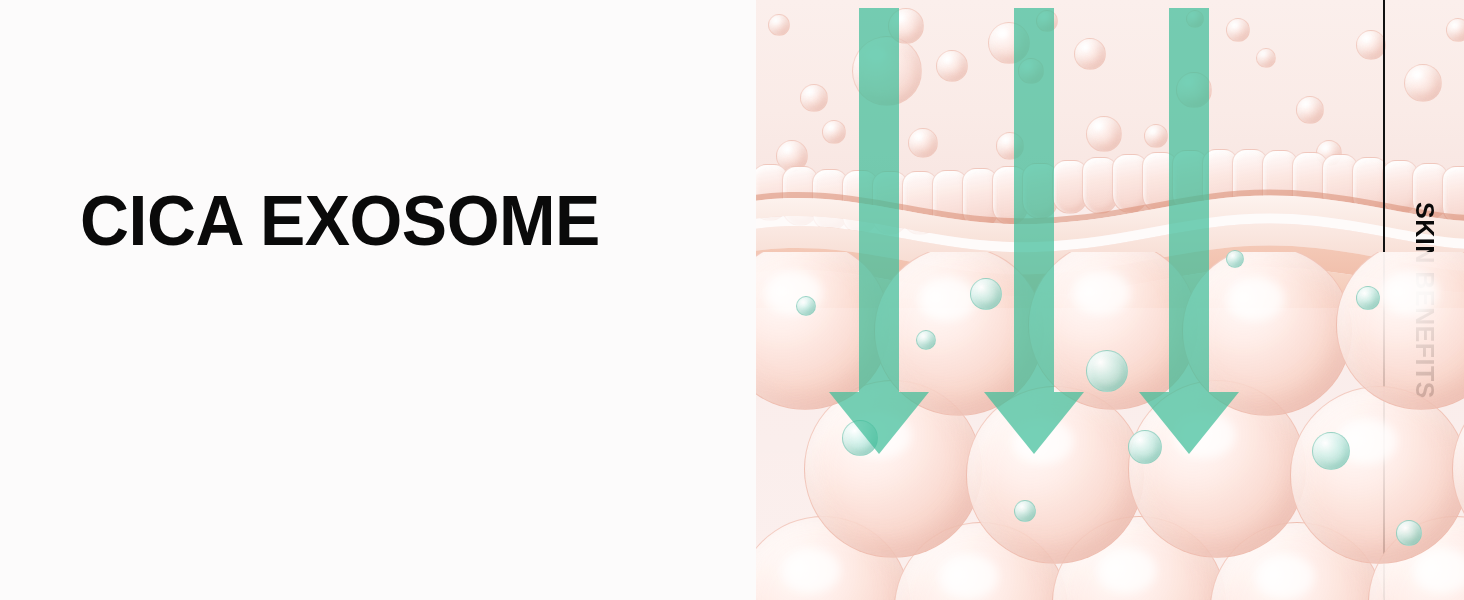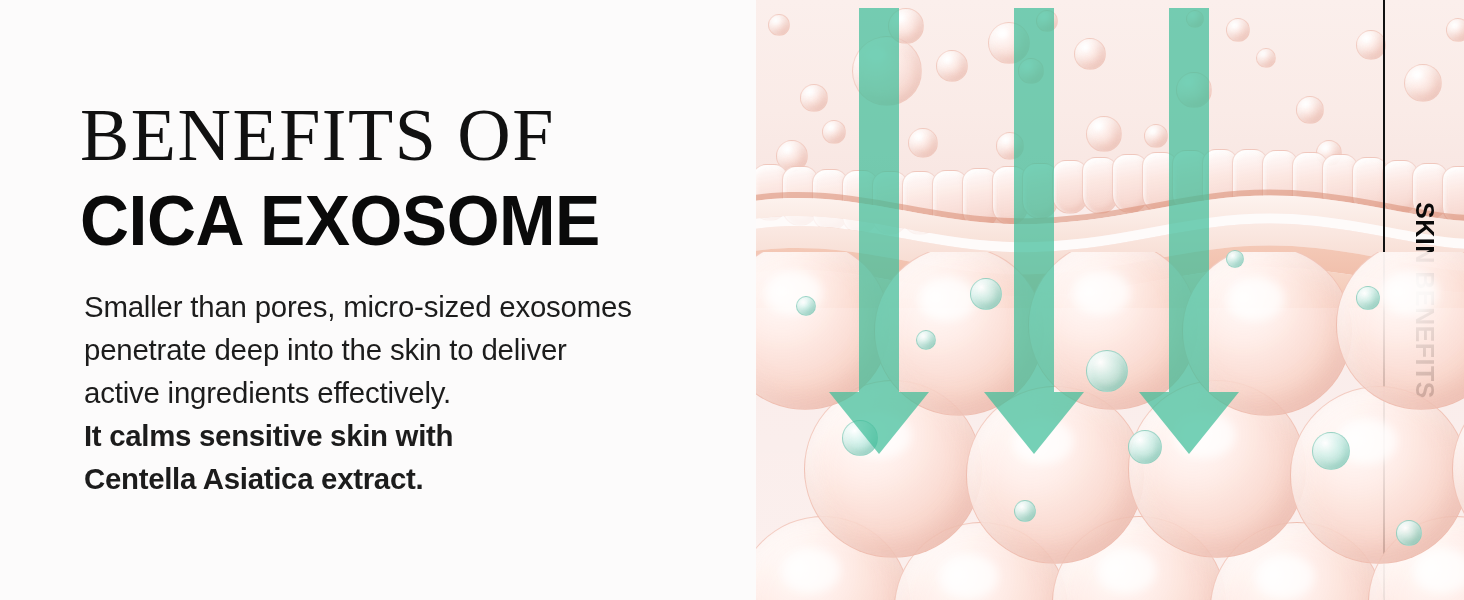--- a/index.html
+++ b/index.html
@@ -118,31 +118,23 @@
     background:linear-gradient(180deg,rgba(255,255,255,0) 55%,rgba(255,248,246,.22) 100%);
   }
 </style>
 </head>
 <body>
 
 <div id="banner">
 
   <div id="left-panel">
 
-    <div id="headline-serif">BENEFITS OF</div>
 
     <div id="headline-bold">CICA EXOSOME</div>
 
-    <div id="body-copy">
-      <div class="body-line">Smaller than pores, micro-sized exosomes</div>
-      <div class="body-line">penetrate deep into the skin to deliver</div>
-      <div class="body-line">active ingredients effectively.</div>
-      <div class="body-line strong">It calms sensitive skin with</div>
-      <div class="body-line strong">Centella Asiatica extract.</div>
-    </div>
 
   </div>
 
   <div id="image-panel">
 
     <div id="serum-zone"></div>
     <div id="float-bubbles">
         <div class="float-bubble" style="left: 96px; top: 36px; width: 68px; height: 68px;"></div>
         <div class="float-bubble" style="left: 132px; top: 8px; width: 34px; height: 34px;"></div>
         <div class="float-bubble" style="left: 180px; top: 50px; width: 30px; height: 30px;"></div>

